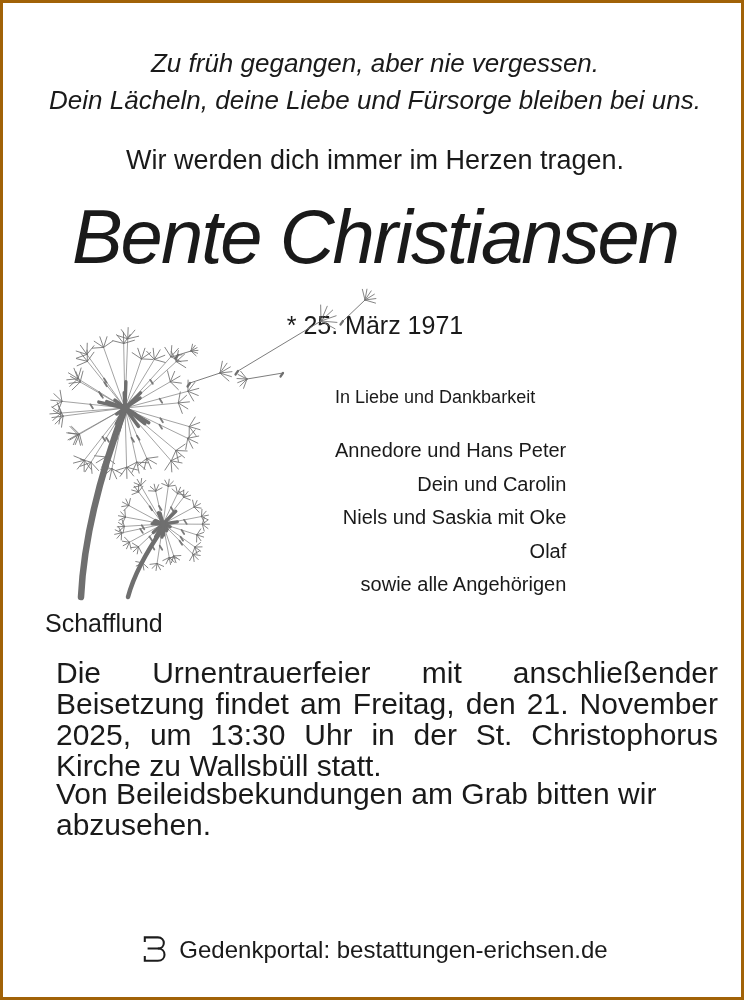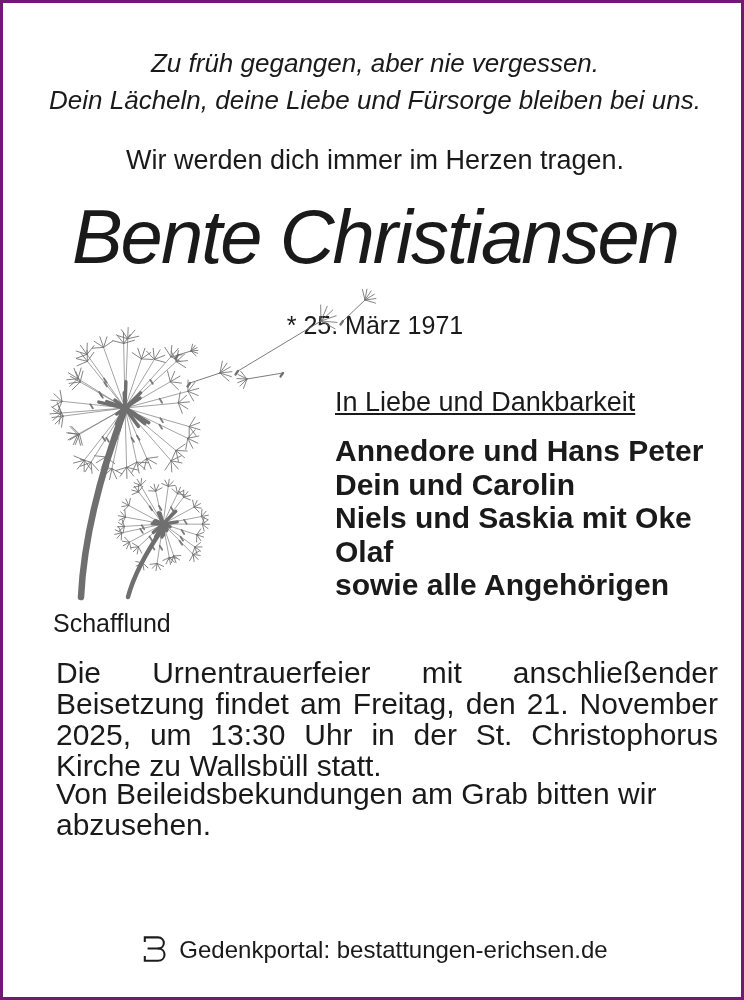--- a/index.html
+++ b/index.html
@@ -1,34 +1,34 @@
 <!DOCTYPE html>
 <html lang="de"><head>
 <meta charset="utf-8">
 <style>
   html,body{margin:0;padding:0;background:#fff;}
   .page{
     position:relative;
     width:744px;height:1000px;
     box-sizing:border-box;
     background:#ffffff;
-    border:3px solid #701a75;
+    border:3px solid #a16207;
     font-family:"Liberation Sans", sans-serif;
     color:#1a1a1a;
     overflow:hidden;
   }
   .abs{position:absolute;}
   .centered{left:0;width:744px;text-align:center;}
   .epigraph{top:42px;font-style:italic;font-size:26px;line-height:37px;}
   .tribute{top:142px;font-size:27px;}
   .name{top:194px;font-style:italic;font-weight:400;font-size:76px;letter-spacing:-2px;margin:0;line-height:1.05;}
   .dates{top:308px;display:flex;justify-content:center;gap:36px;font-size:25px;}
-  .closing{left:332px;top:384px;font-size:27px;text-decoration:underline;}
-  .mourners{left:332px;top:431px;font-size:30px;font-weight:700;line-height:33.5px;}
-  .place{left:50px;top:606px;font-size:25px;}
+  .closing{left:332px;top:384px;font-size:18px;}
+  .mourners{left:332px;top:431px;font-size:20px;font-weight:400;line-height:33.5px;text-align:right;}
+  .place{left:42px;top:606px;font-size:25px;}
   .para{left:45px;width:662px;margin:8px;font-size:30px;}
   .p1{top:646px;line-height:31px;text-align:justify;}
   .p-condolence{top:767px;line-height:31px;}
   .p2{top:777px;line-height:30px;text-align:justify;}
   .footer{top:931px;left:0;width:744px;display:flex;justify-content:center;align-items:center;gap:9px;font-size:24px;}
   .dandelion{left:30px;top:272px;pointer-events:none;}
   .logo-icon{display:block;}
 </style>
 </head>
 <body>

